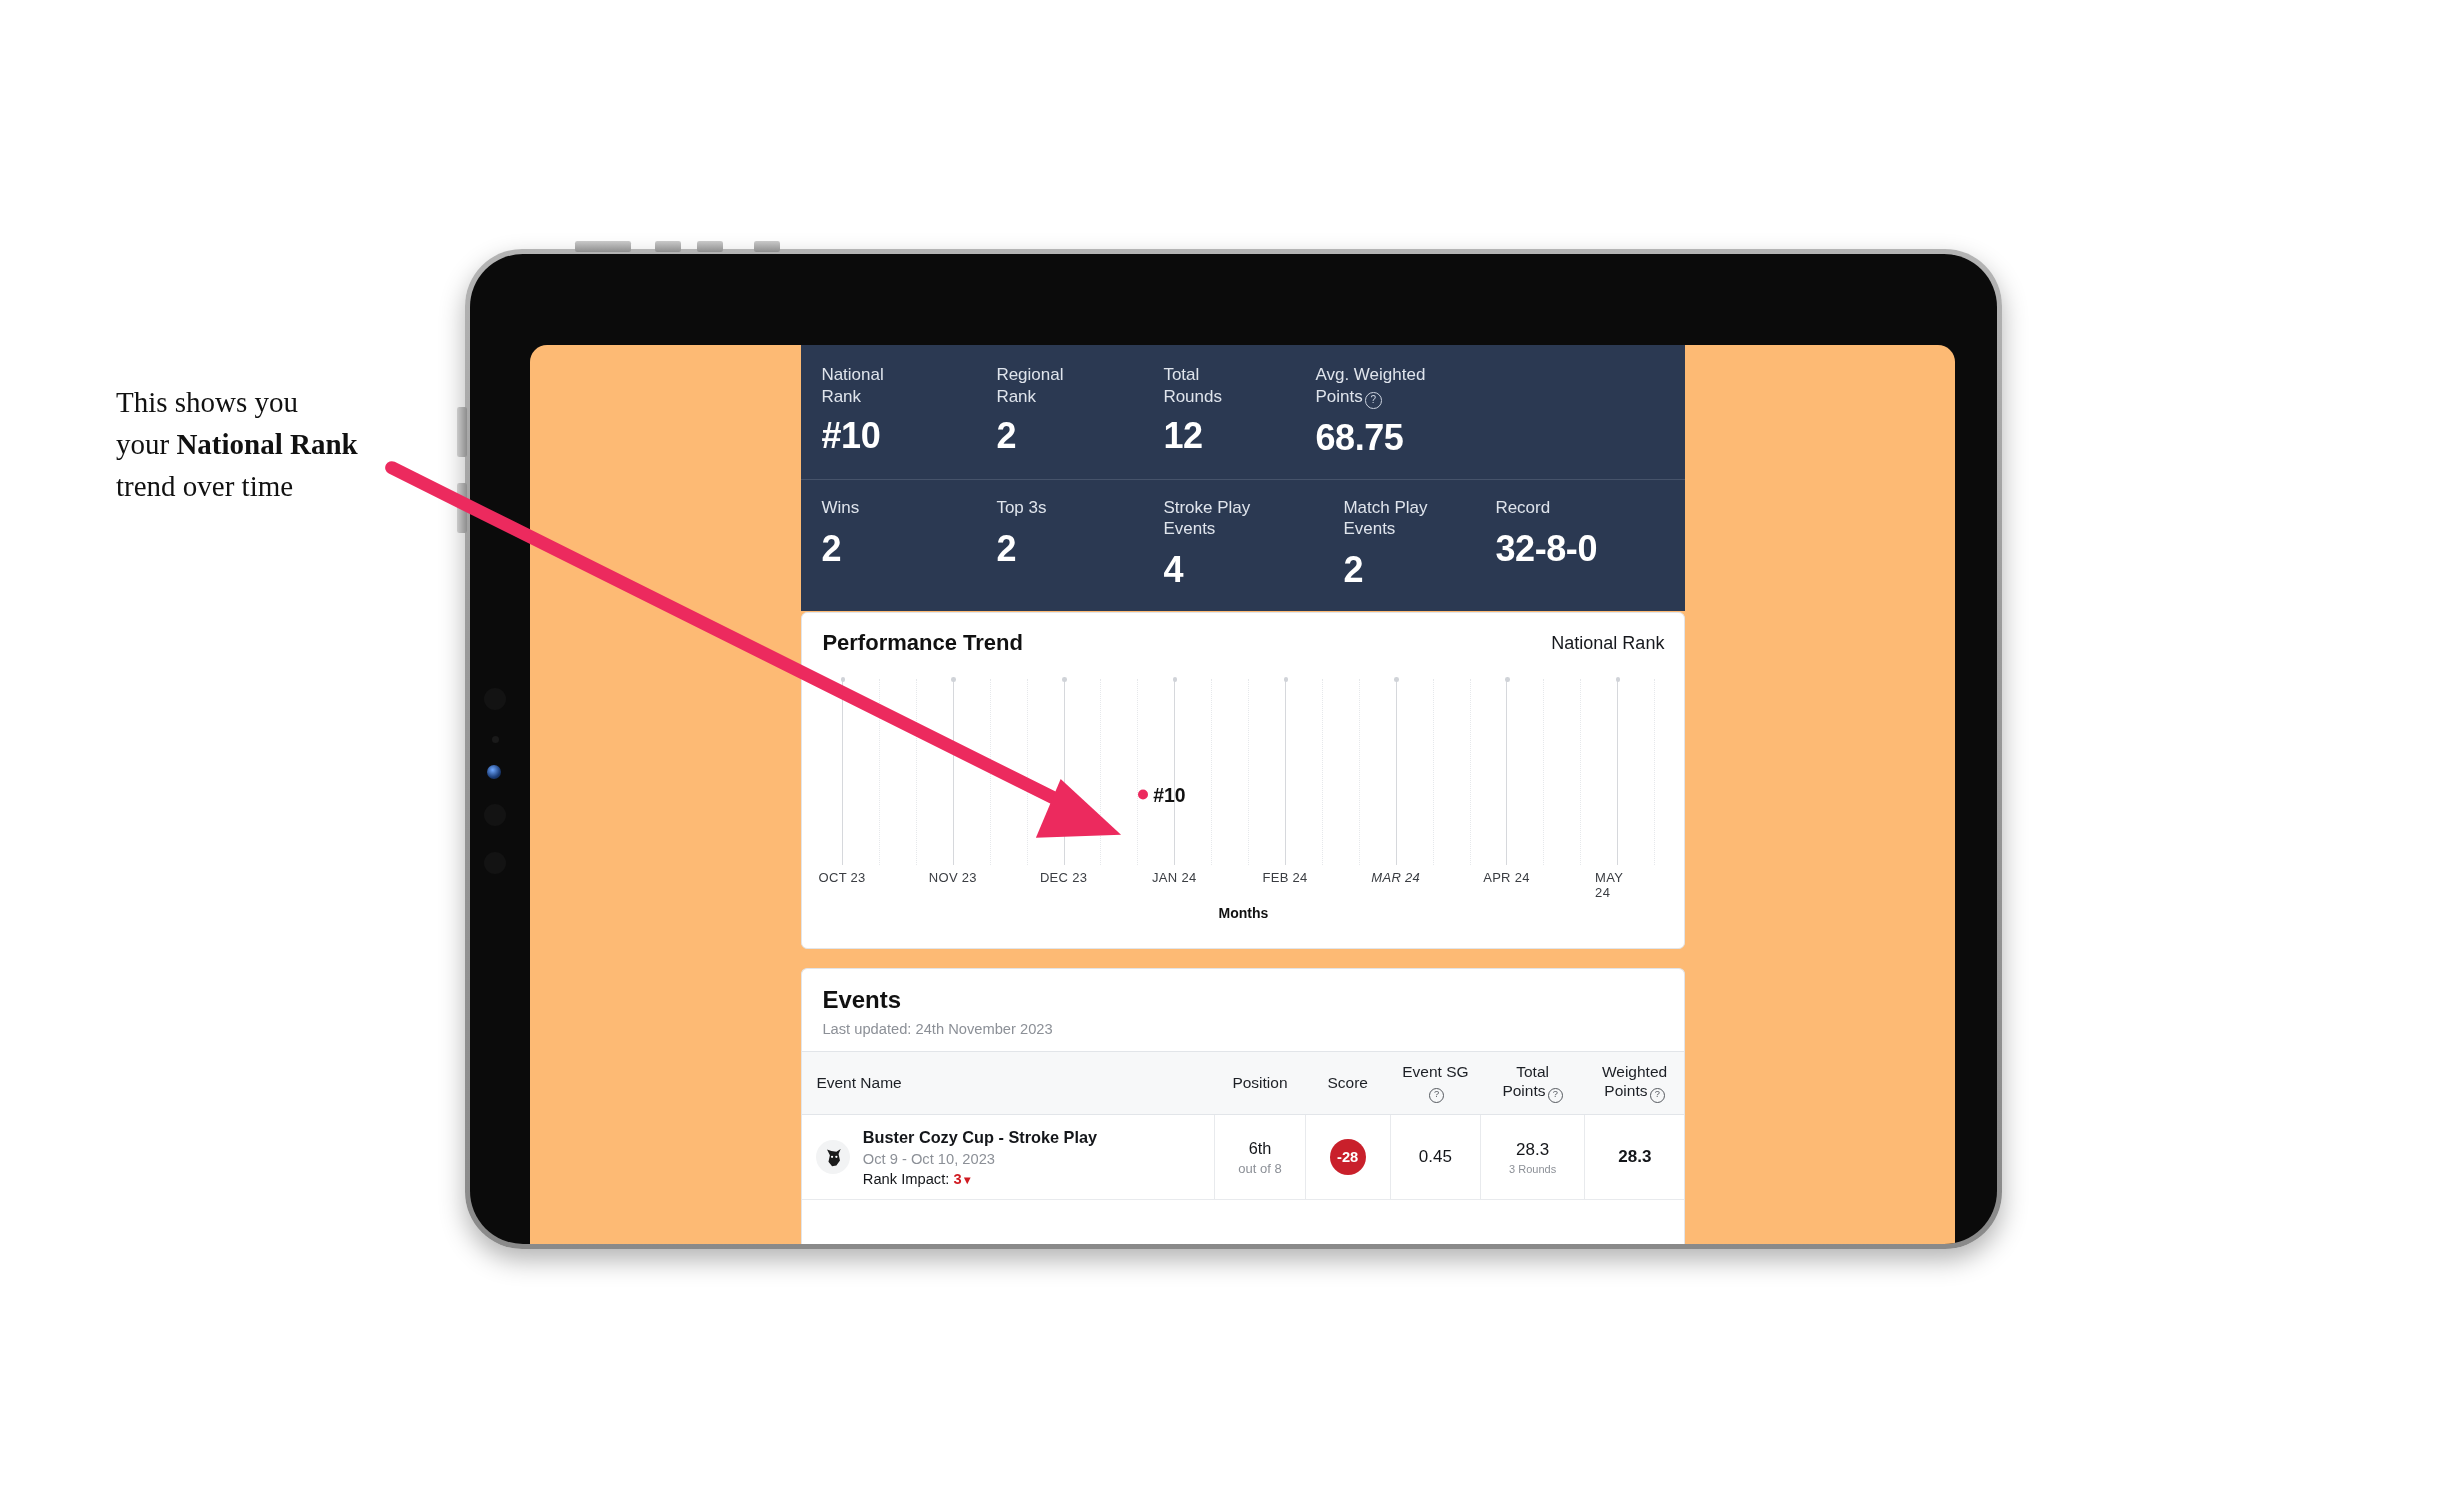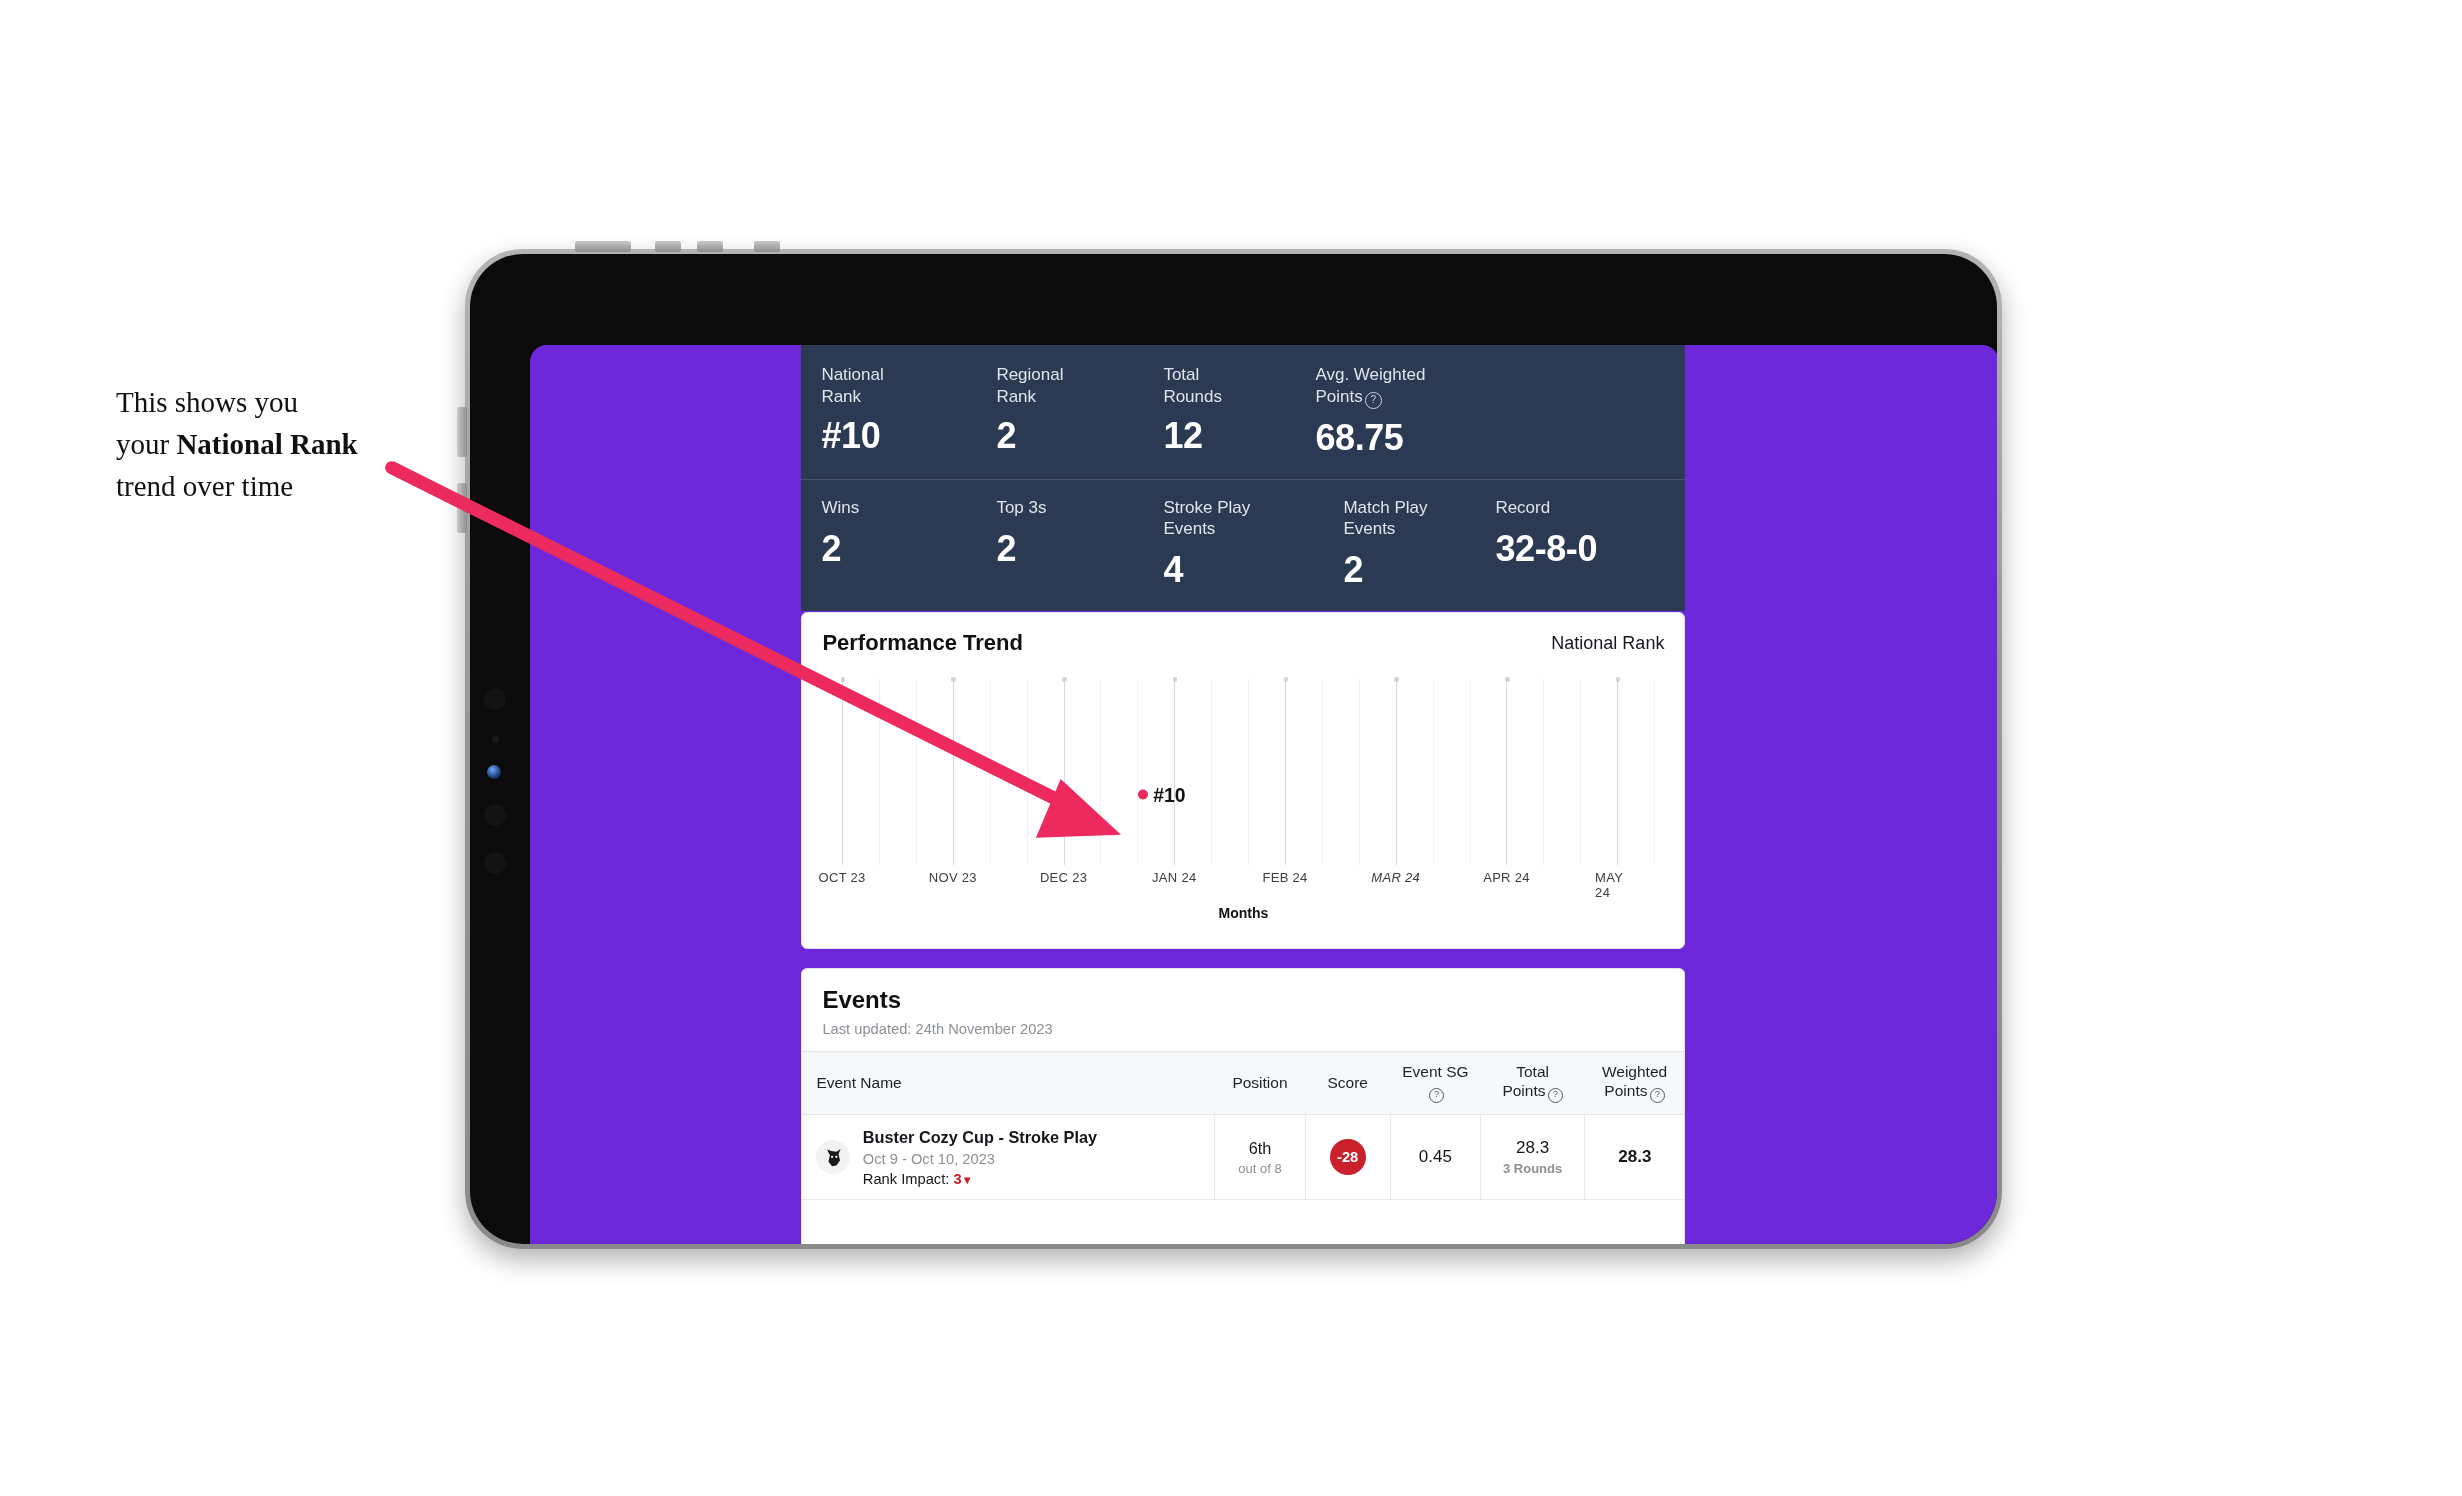--- a/index.html
+++ b/index.html
@@ -81,24 +81,23 @@
   .sensor.led  { left: 17px; top: 511px;  width: 14px; height: 14px;
                  background: radial-gradient(circle at 40% 35%, #6fa8ff 0%, #1b3d78 60%, #0d1a33 100%); }
   .sensor.c2   { left: 14px; top: 550px;  width: 22px; height: 22px; }
   .sensor.c3   { left: 14px; top: 598px;  width: 22px; height: 22px; }
 
   
   .app-page {
     position: absolute;
     left: 60px; top: 91px;
     width: 1425px; height: 918px;
-    background: #6d28d9;
+    background: #fdba74;
     border-radius: 17px 17px 0 0;
     overflow: hidden;
-    padding-left: 44px;
   }
 
   
   .stats-panel {
     position: absolute;
     left: 271px; top: 0px;
     width: 884px;
     background: #2b3952;
   }
   .stats-row { display: flex; padding: 0; }
@@ -264,21 +263,21 @@
   .pos-main { font-size: 16.3px; color: #14161a; }
   .pos-sub  { font-size: 13px; color: #8c9097; margin-top: 3.1px; }
   .score-badge {
     display: inline-flex; align-items: center; justify-content: center;
     width: 36px; height: 36px; border-radius: 50%;
     background: #c9202b; color: #fff;
     font-size: 14.7px; font-weight: 700;
   }
   .sg-val { font-size: 17px; color: #14161a; }
   .tp-main { font-size: 17px; color: #14161a; }
-  .tp-sub  { font-size: 13px; color: #8c9097; margin-top: 3.1px; font-weight: bold; }
+  .tp-sub  { font-size: 11px; color: #8c9097; margin-top: 3.1px; }
   .wp-val  { font-size: 17px; font-weight: 700; color: #14161a; }
 </style>
 </head>
 <body>
 
 <div id="root">
 
   <div class="callout">
     <span>This shows you</span><br>
     <span>your </span><b>National Rank</b><br>

